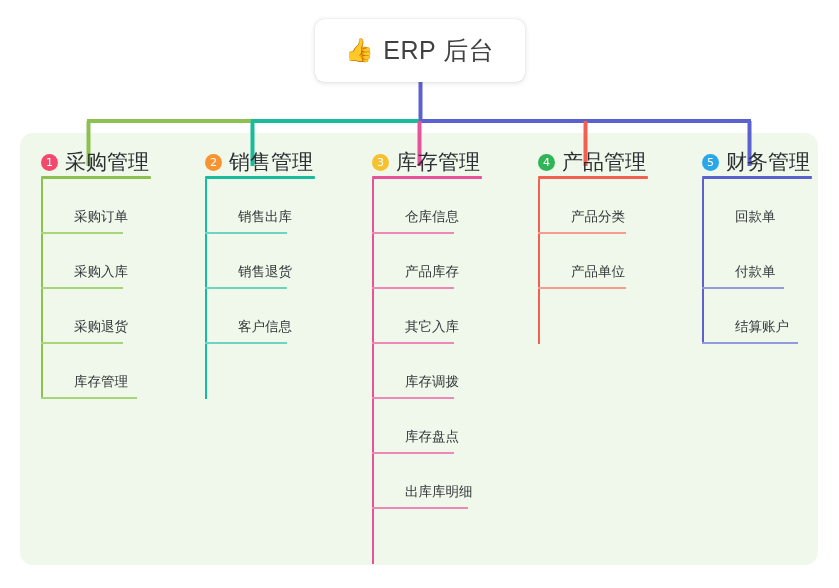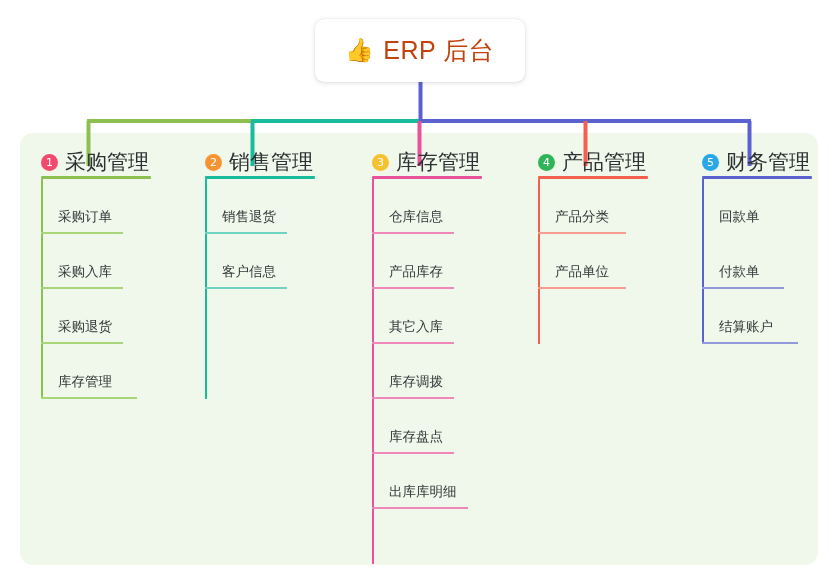--- a/index.html
+++ b/index.html
@@ -36,21 +36,21 @@
     gap: 9px;
     z-index: 6;
   }
   #root-node .thumb {
     font-size: 23px;
     line-height: 1;
     display: inline-block;
   }
   #root-node .root-title {
     font-size: 25px;
-    color: #c2410c;
+    color: #404040;
     letter-spacing: 0.5px;
     white-space: nowrap;
   }
   
   #panel {
     position: absolute;
     left: 20px;
     top: 133px;
     width: 798px;
     height: 432px;
@@ -113,21 +113,21 @@
     top: 0;
     width: 2px;
   }
   .leaf {
     position: relative;
     height: 55px;
     box-sizing: border-box;
   }
   .leaf-label {
     position: absolute;
-    left: 22px;
+    left: 38px;
     bottom: 8px;
     font-size: 13.5px;
     color: #333539;
     white-space: nowrap;
   }
   .leaf-rule {
     position: absolute;
     left: 5px;
     bottom: 0;
     height: 2px;
@@ -186,20 +186,24 @@
 
   <div class="column" style="left:200px; top:145px; width:150px;">
     <div class="col-head">
       <span class="badge" style="background:#f79432;">2</span>
       <span class="col-title">销售管理</span>
       <span class="head-rule" style="background:#18bc9c; width:110px;"></span>
     </div>
     <div class="leaves">
       <span class="spine" style="background:#18bc9c; height:220px;"></span>
       <div class="leaf">
+        <span class="leaf-label">销售出库</span>
+        <span class="leaf-rule" style="background:#6fd3c1; width:82px;"></span>
+      </div>
+      <div class="leaf">
         <span class="leaf-label">销售退货</span>
         <span class="leaf-rule" style="background:#6fd3c1; width:82px;"></span>
       </div>
       <div class="leaf">
         <span class="leaf-label">客户信息</span>
         <span class="leaf-rule" style="background:#6fd3c1; width:82px;"></span>
       </div>
     </div>
   </div>
 

